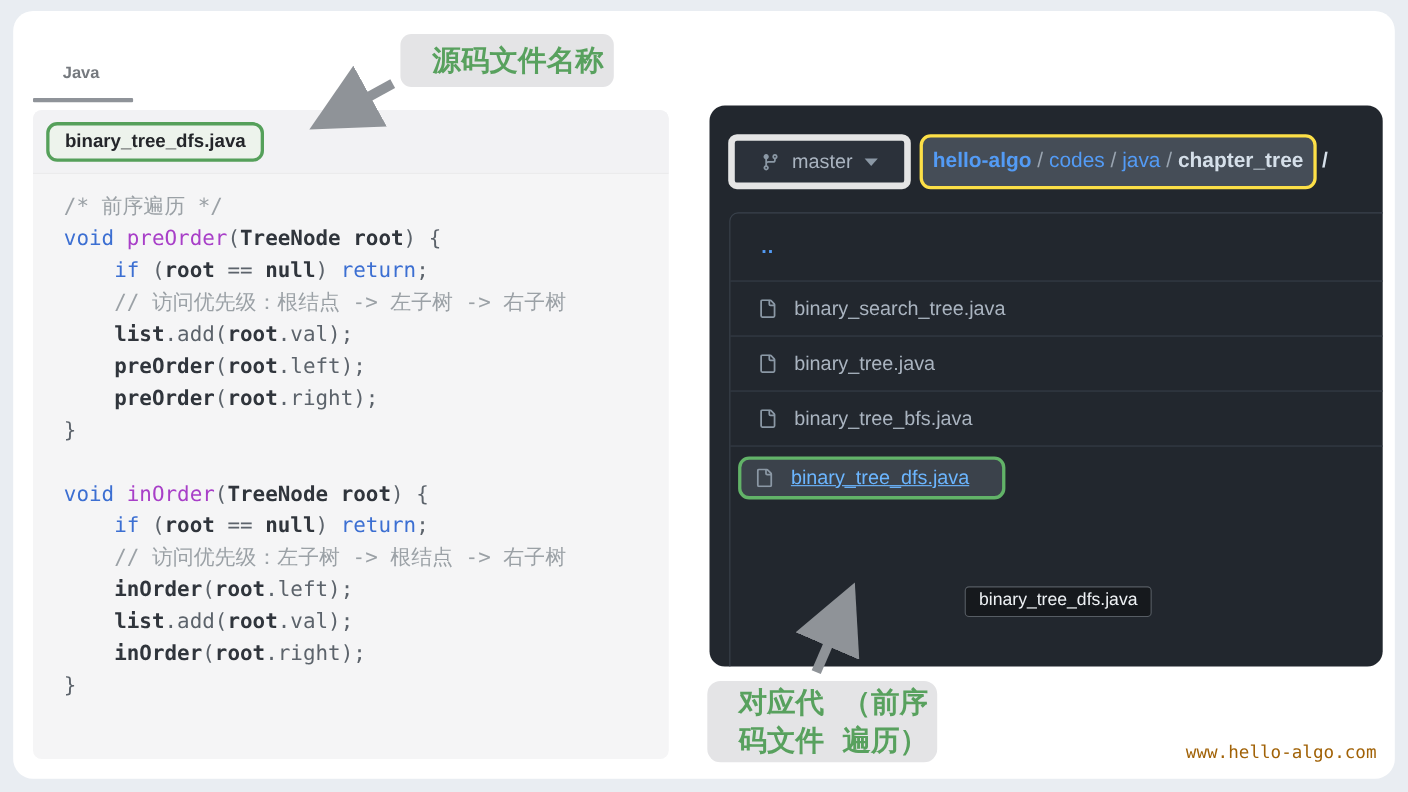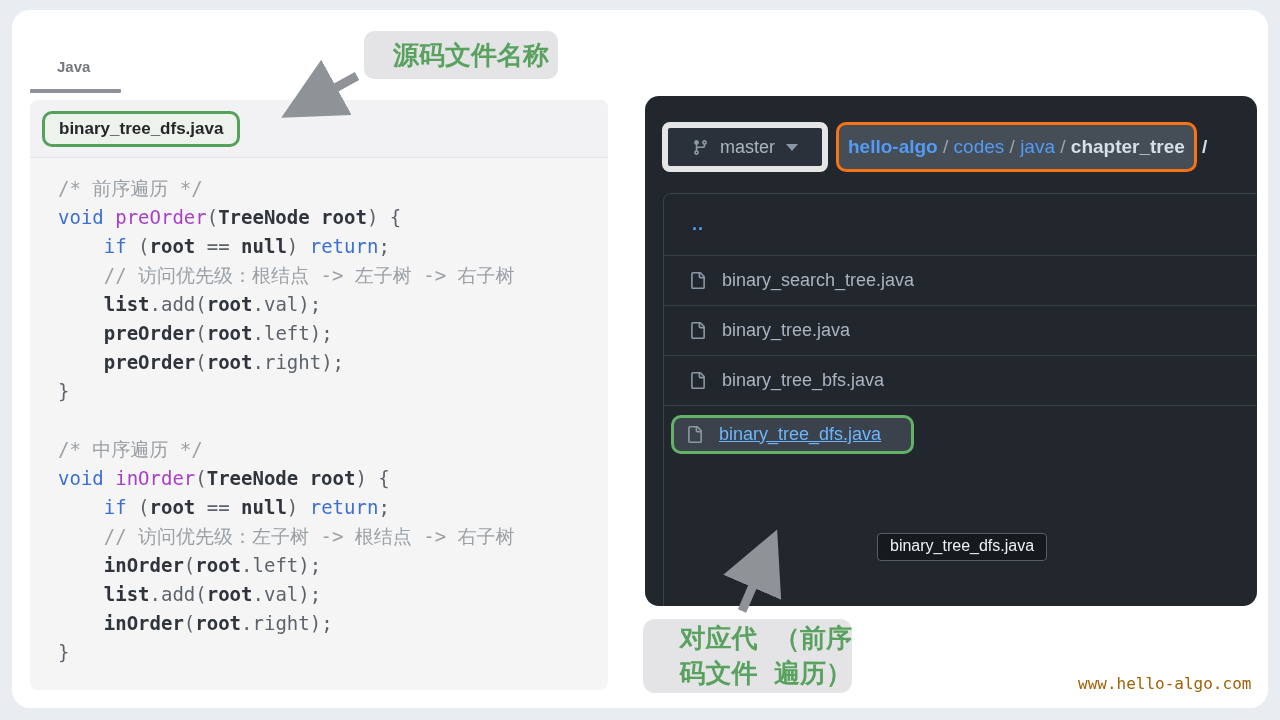--- a/index.html
+++ b/index.html
@@ -20,21 +20,21 @@
   .tk-kw { color:#3c6fd2;margin-top:28px; }
   .tk-fn { color:#a83fc8; }
   .tk-nm { color:#30353c; font-weight:bold; }
   .tk-pu { color:#5c636b; }
 
   
   .repo-panel { position:absolute; left:645px; top:96px; width:612px; height:510px; background:#22272e; border-radius:14px; overflow:hidden; }
   .repo-header { position:absolute; left:17px; top:26px; display:flex; align-items:center; }
   .branch-btn { width:166px; height:50px; background:#2b313a; border:6px solid #e5e5e5; border-radius:8px; display:flex; align-items:center; justify-content:center; gap:11px; color:#aab4c0; font-size:18px; }
   .caret-down { width:0; height:0; border-left:6px solid transparent; border-right:6px solid transparent; border-top:7px solid #8b98a5; }
-  .crumb-box { margin-left:8px; height:50px; border:3px solid #f97316; background:#454d57; border-radius:10px; display:flex; align-items:center; padding:0 9px; font-size:19px; white-space:pre; }
+  .crumb-box { margin-left:8px; height:50px; border:3px solid #fde047; background:#454d57; border-radius:10px; display:flex; align-items:center; padding:0 9px; font-size:19px; white-space:pre; }
   .crumb-link { color:#539bf5; }
   .crumb-bold { font-weight:bold; }
   .crumb-sep { color:#9aa5b1; }
   .crumb-current { color:#d5dfe9; font-weight:bold; }
   .trailing-slash { color:#d5dfe9; font-size:19px; font-weight:bold; margin-left:5px; }
 
   .repo-card { position:absolute; left:18px; top:97px; width:600px; height:433px; border:1px solid #3a424c; border-radius:8px 0 0 0; }
   .commit-row { height:66px; display:flex; align-items:center; padding:0 16px 0 14px; border-bottom:1px solid #363e48; color:#aab4c0; font-size:18px; }
   .avatar { width:32px; height:32px; border-radius:50%; overflow:hidden; flex:0 0 auto; margin-right:14px; }
   .commit-author { font-weight:bold; color:#b7c2ce; margin-right:7px; }
@@ -46,21 +46,21 @@
   .row-last { height:56px; border-bottom:none; padding-left:7px; }
   .parent-link { color:#539bf5; font-weight:bold; letter-spacing:1px; }
   .file-icon { width:17px; height:17px; display:inline-flex; margin-right:16px; }
   .green-pill { display:inline-flex; align-items:center; border:3px solid #62b368; background:#3b424b; border-radius:10px; padding:6px 30px 6px 12px; }
   .green-pill .file-icon { margin-right:16px; }
   .link-name { color:#6cb6ff; text-decoration:underline; }
 
   .tooltip { position:absolute; left:232px; top:437px; background:#16191d; border:1px solid #575d64; border-radius:4px; color:#eef1f4; font-size:16px; padding:3px 12px 5px; }
 
   
-  .note-label { position:absolute; background:#e4e4e6; border-radius:10px; color:#58a15e; font-weight:bold; font-size:26px; display:flex; align-items:center; justify-content:center; text-align:right; z-index:60;padding-left:20px; }
+  .note-label { position:absolute; background:#e4e4e6; border-radius:10px; color:#58a15e; font-weight:bold; font-size:26px; display:flex; align-items:center; justify-content:center; text-align:center; z-index:60;padding-left:20px; }
   .label-top { left:364px; top:31px; width:194px; height:48px; }
   .label-bottom { left:643px; top:619px; width:209px; height:74px; line-height:35px; border-radius:12px; }
   .arrows { position:absolute; left:0; top:0; width:1280px; height:720px; pointer-events:none; z-index:50; }
   .watermark { position:absolute; left:1078px; top:674px; font-family:"DejaVu Sans Mono","Liberation Mono",monospace; font-size:16px; color:#a16207; }
 </style>
 </head>
 <body>
 
 <div class="page-card"></div>
 
@@ -73,21 +73,20 @@
   <div class="code-body">
       <div class="code-line"><span class="tk tk-cm">/* 前序遍历 */</span></div>
       <div class="code-line"><span class="tk tk-kw">void </span><span class="tk tk-fn">preOrder</span><span class="tk tk-pu">(</span><span class="tk tk-nm">TreeNode root</span><span class="tk tk-pu">) {</span></div>
       <div class="code-line"><span class="tk tk-pu">    </span><span class="tk tk-kw">if </span><span class="tk tk-pu">(</span><span class="tk tk-nm">root</span><span class="tk tk-pu"> == </span><span class="tk tk-nm">null</span><span class="tk tk-pu">) </span><span class="tk tk-kw">return</span><span class="tk tk-pu">;</span></div>
       <div class="code-line"><span class="tk tk-cm">    // 访问优先级：根结点 -&gt; 左子树 -&gt; 右子树</span></div>
       <div class="code-line"><span class="tk tk-pu">    </span><span class="tk tk-nm">list</span><span class="tk tk-pu">.add(</span><span class="tk tk-nm">root</span><span class="tk tk-pu">.val);</span></div>
       <div class="code-line"><span class="tk tk-pu">    </span><span class="tk tk-nm">preOrder</span><span class="tk tk-pu">(</span><span class="tk tk-nm">root</span><span class="tk tk-pu">.left);</span></div>
       <div class="code-line"><span class="tk tk-pu">    </span><span class="tk tk-nm">preOrder</span><span class="tk tk-pu">(</span><span class="tk tk-nm">root</span><span class="tk tk-pu">.right);</span></div>
       <div class="code-line"><span class="tk tk-pu">}</span></div>
       <div class="code-line"></div>
-      <div class="code-line"><span class="tk tk-cm">/* 中序遍历 */</span></div>
       <div class="code-line"><span class="tk tk-kw">void </span><span class="tk tk-fn">inOrder</span><span class="tk tk-pu">(</span><span class="tk tk-nm">TreeNode root</span><span class="tk tk-pu">) {</span></div>
       <div class="code-line"><span class="tk tk-pu">    </span><span class="tk tk-kw">if </span><span class="tk tk-pu">(</span><span class="tk tk-nm">root</span><span class="tk tk-pu"> == </span><span class="tk tk-nm">null</span><span class="tk tk-pu">) </span><span class="tk tk-kw">return</span><span class="tk tk-pu">;</span></div>
       <div class="code-line"><span class="tk tk-cm">    // 访问优先级：左子树 -&gt; 根结点 -&gt; 右子树</span></div>
       <div class="code-line"><span class="tk tk-pu">    </span><span class="tk tk-nm">inOrder</span><span class="tk tk-pu">(</span><span class="tk tk-nm">root</span><span class="tk tk-pu">.left);</span></div>
       <div class="code-line"><span class="tk tk-pu">    </span><span class="tk tk-nm">list</span><span class="tk tk-pu">.add(</span><span class="tk tk-nm">root</span><span class="tk tk-pu">.val);</span></div>
       <div class="code-line"><span class="tk tk-pu">    </span><span class="tk tk-nm">inOrder</span><span class="tk tk-pu">(</span><span class="tk tk-nm">root</span><span class="tk tk-pu">.right);</span></div>
       <div class="code-line"><span class="tk tk-pu">}</span></div>
     </div>
 </div>
 

